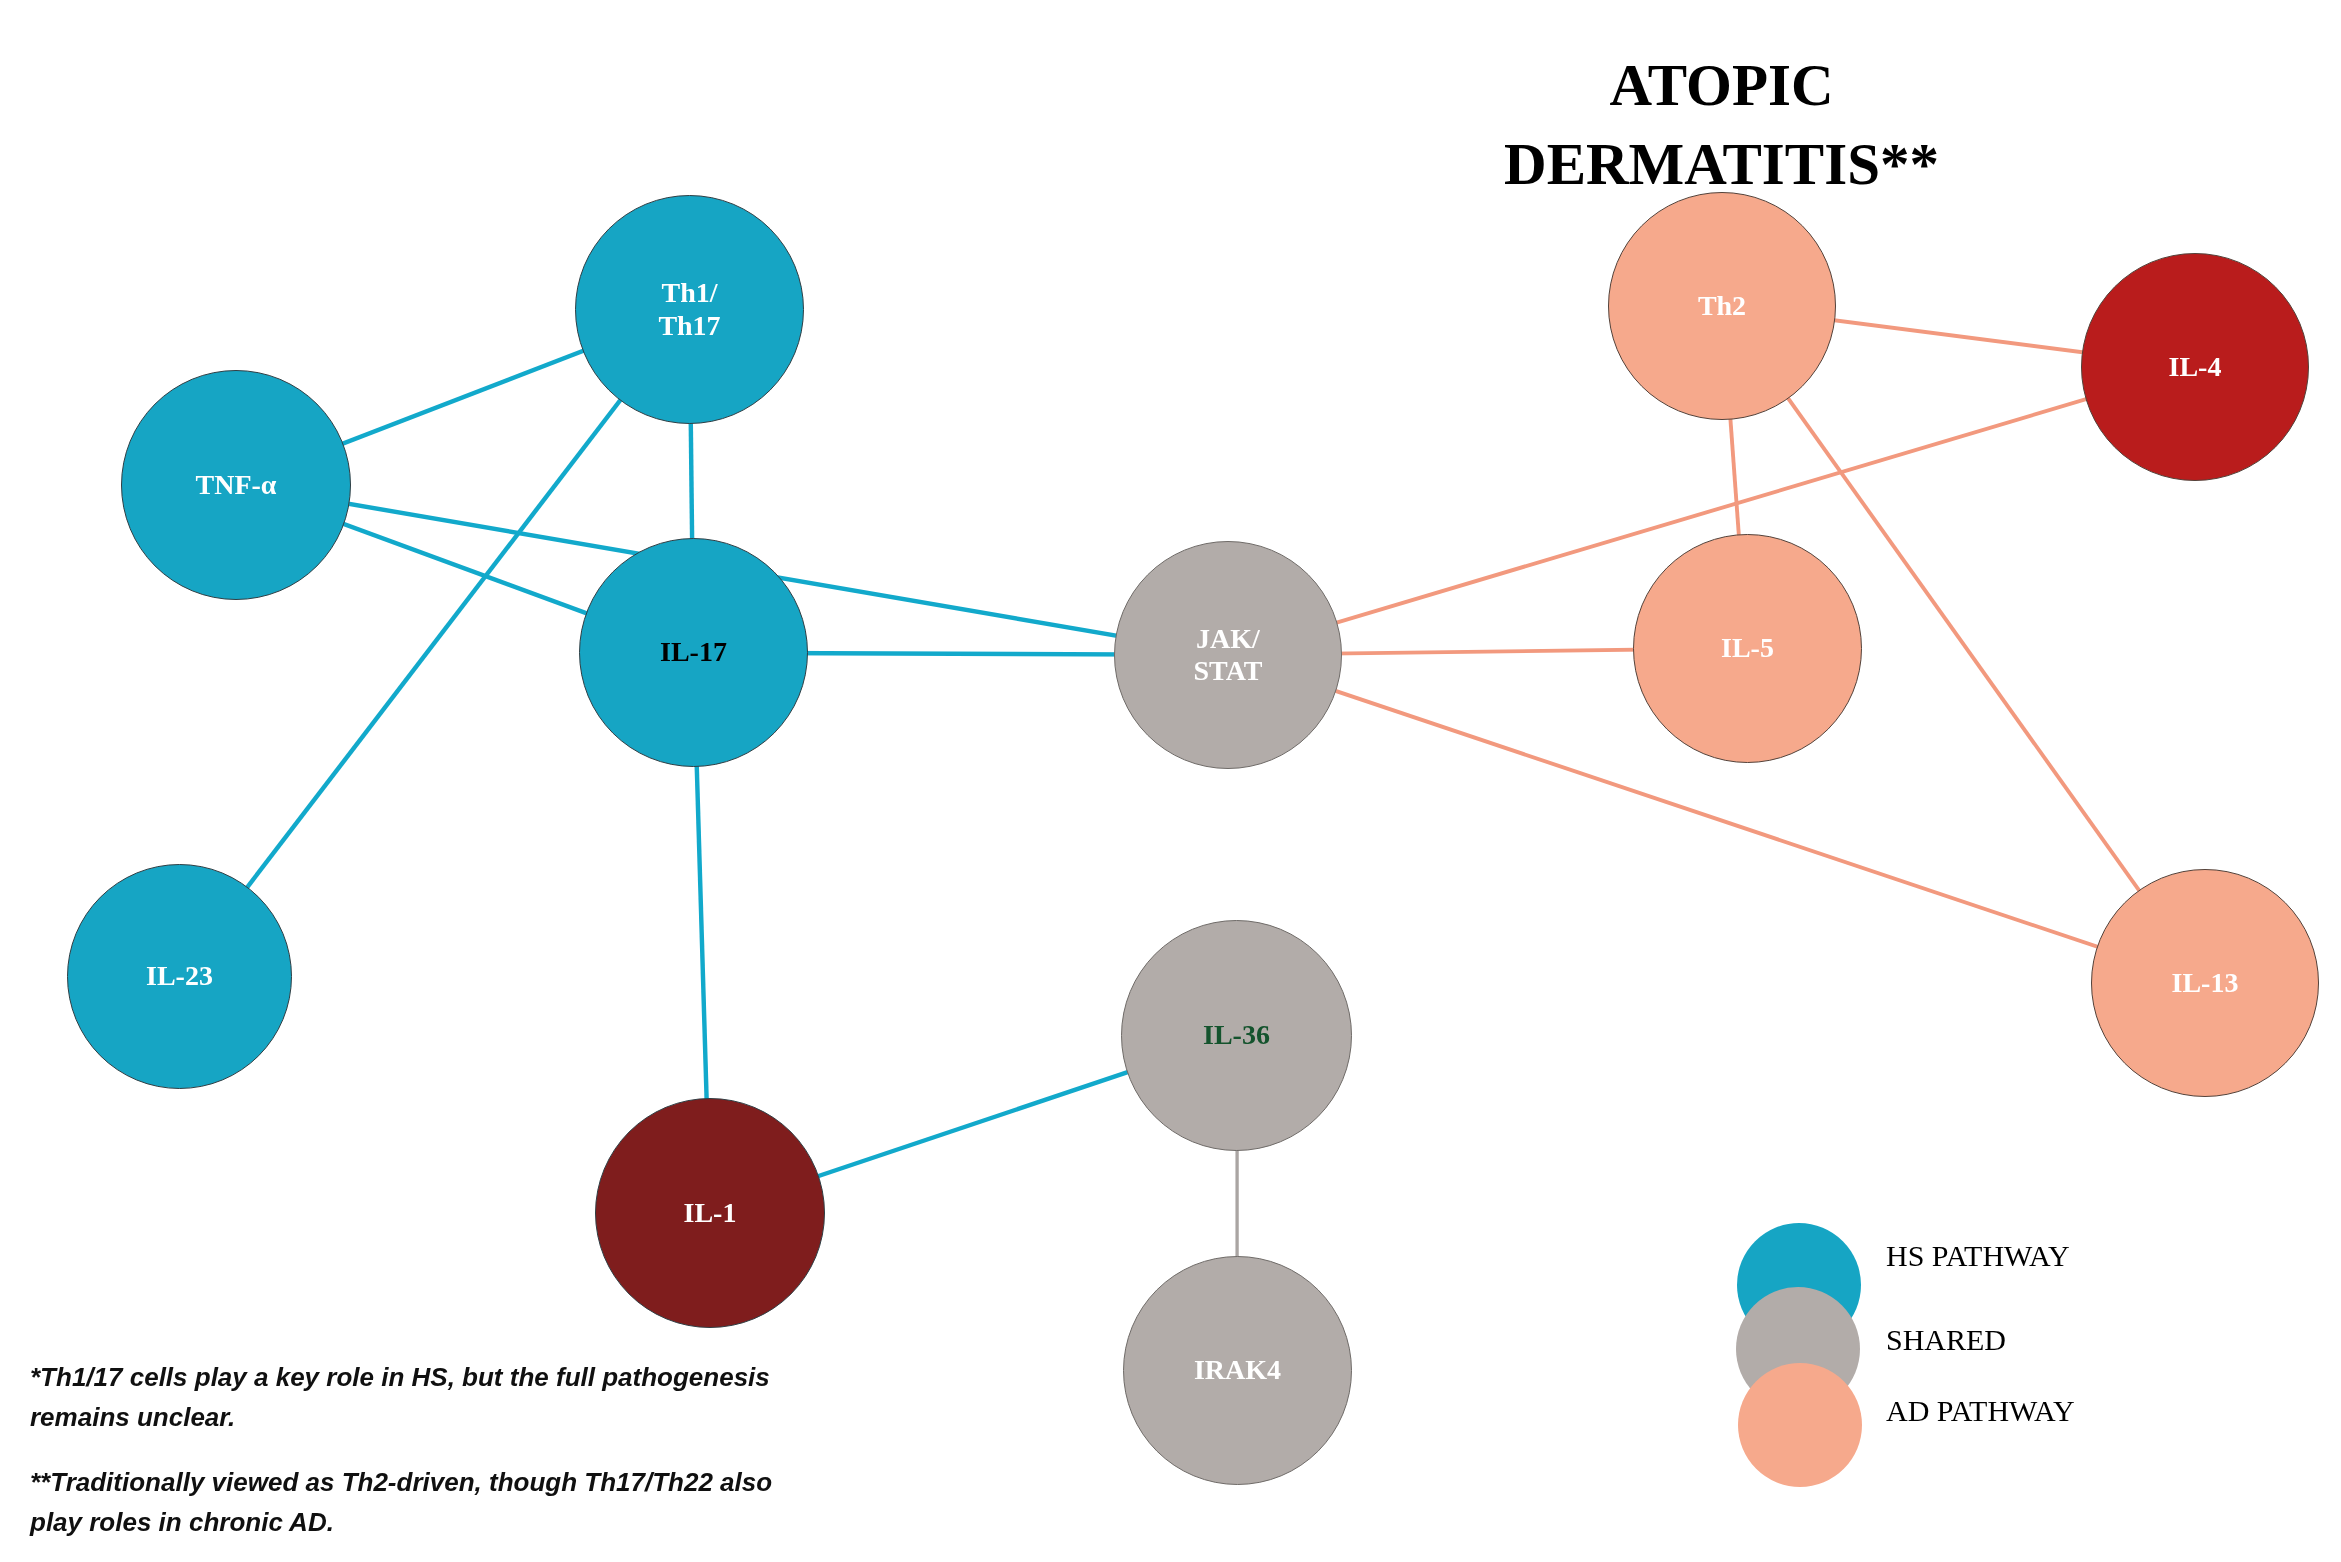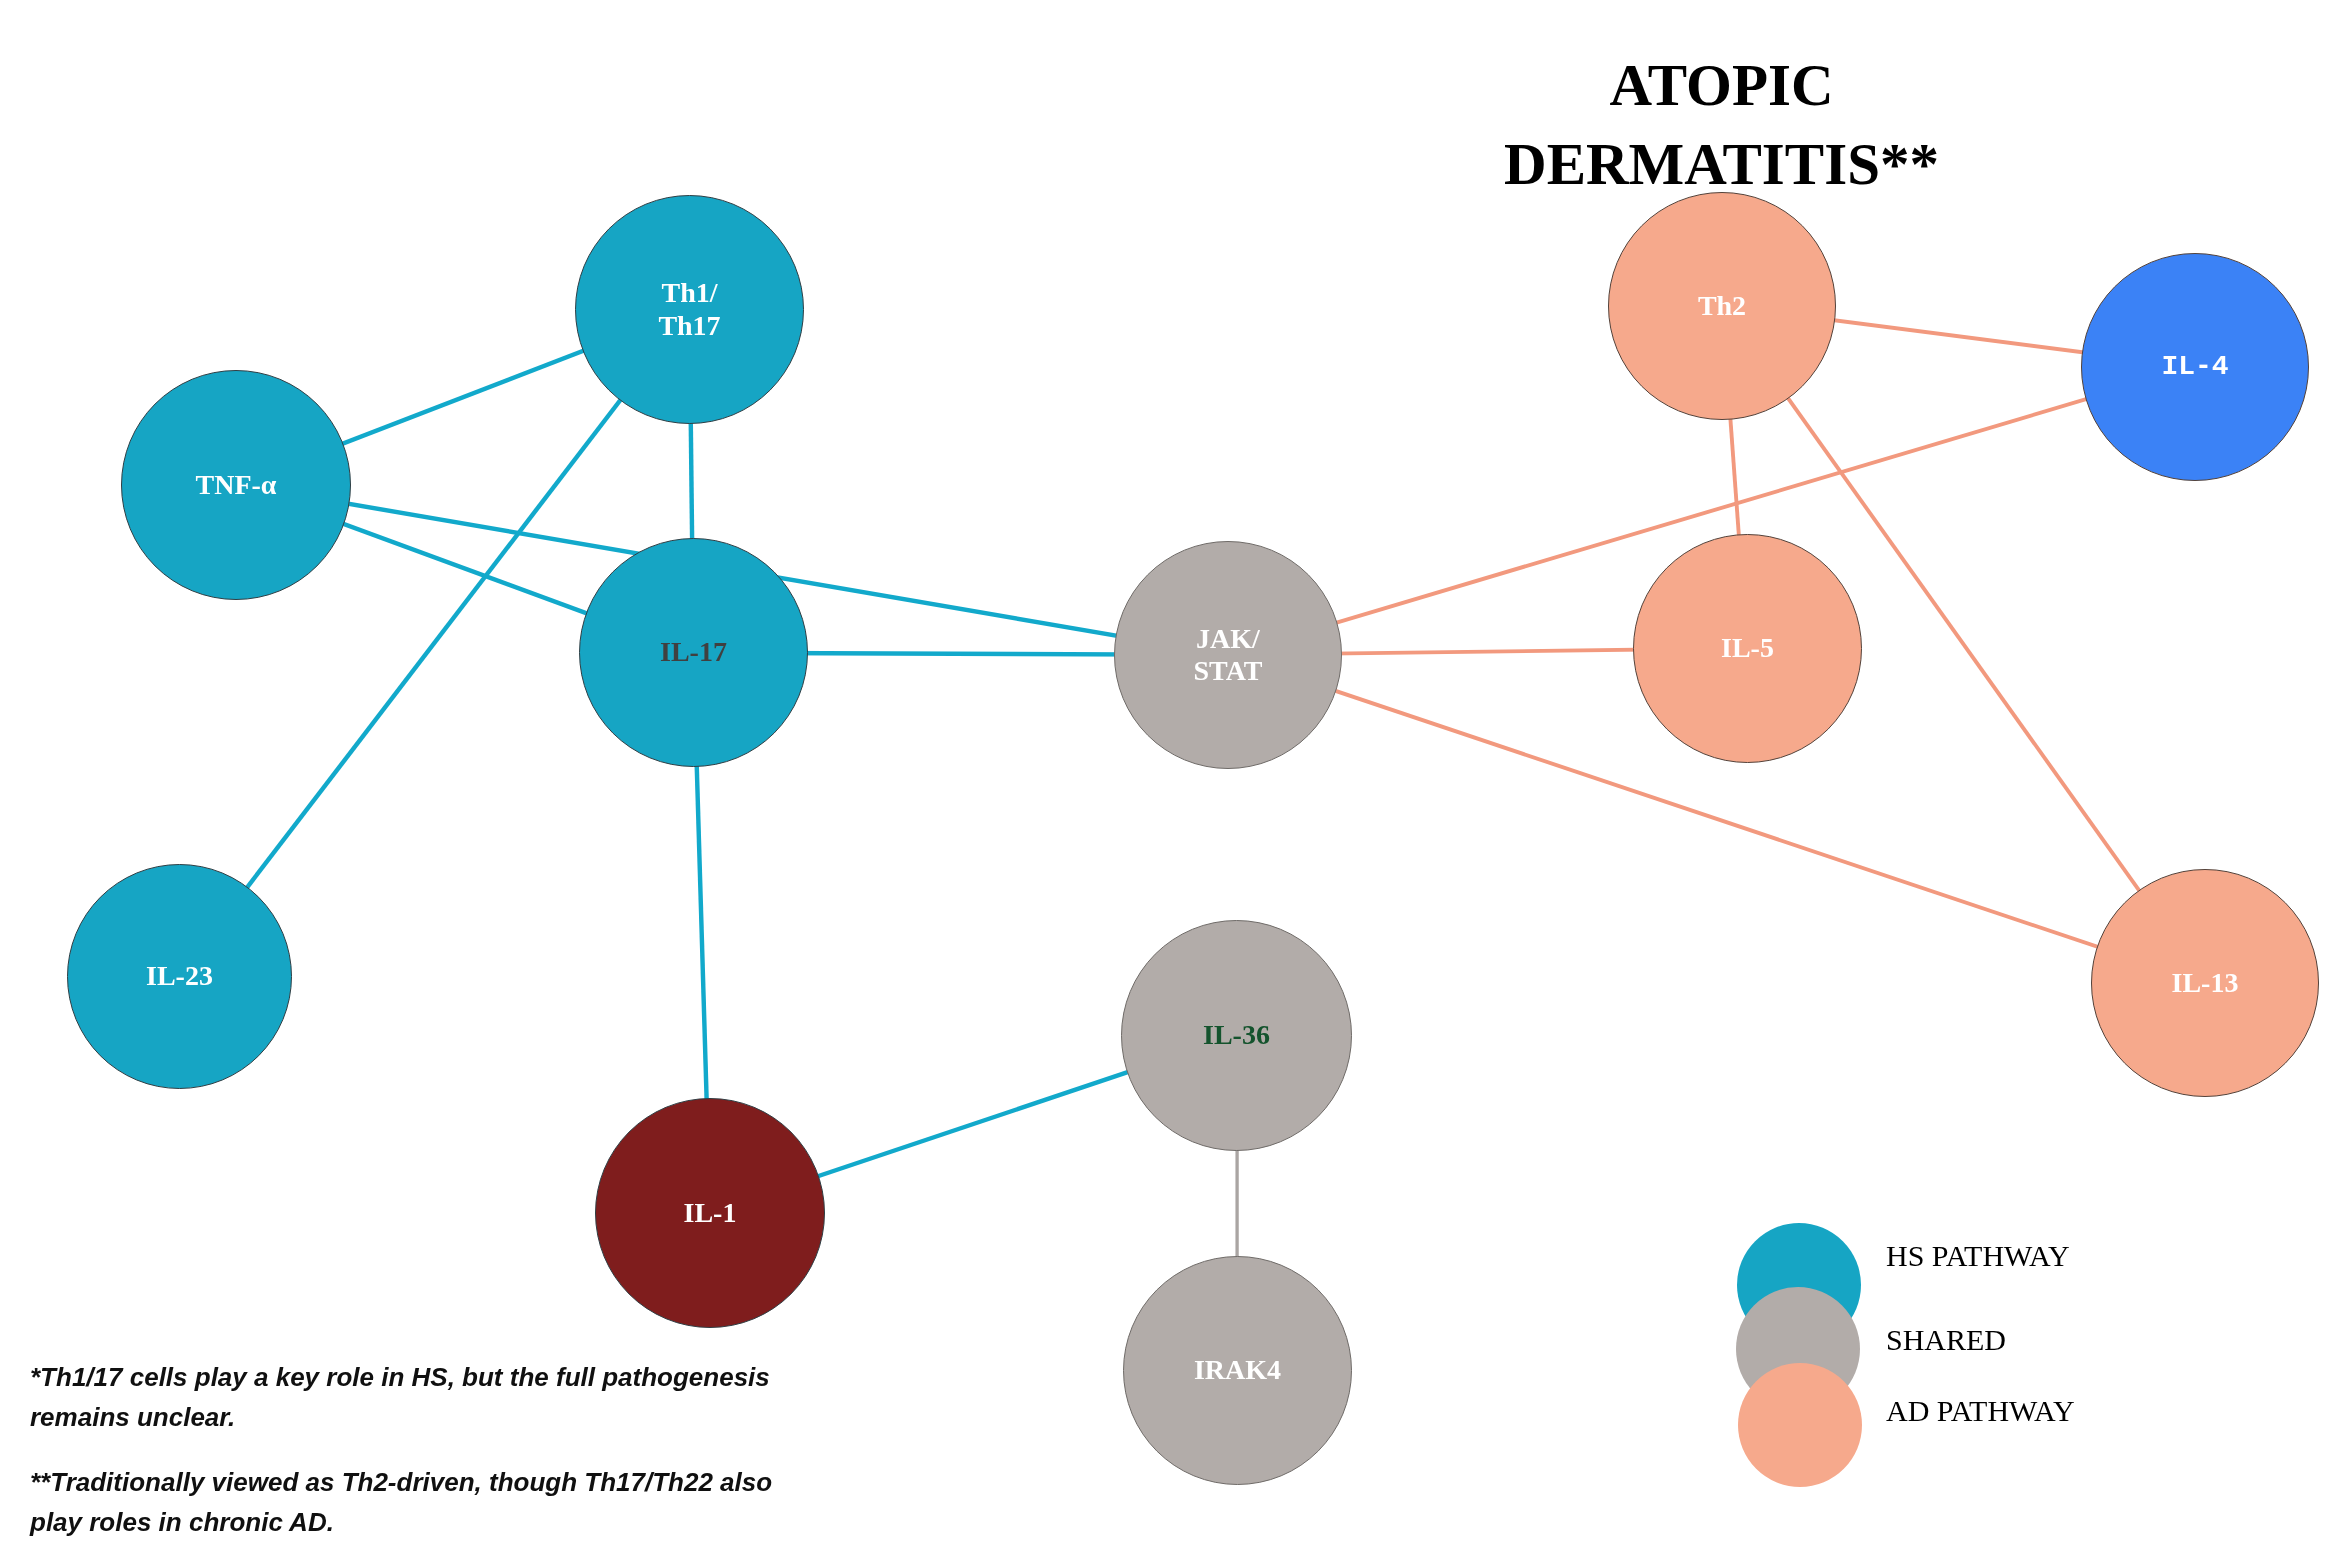--- a/index.html
+++ b/index.html
@@ -101,29 +101,29 @@
     </svg>
 
 
   <div class="title" id="title-right">ATOPIC
 DERMATITIS**</div>
 
   <div id="node-layer">
       <div class="node" style="left: 575px; top: 195px; width: 229px; height: 229px; background: rgb(22, 165, 196); border-color: rgb(47, 62, 68); color: rgb(255, 255, 255);"><span>Th1/
 Th17</span></div>
       <div class="node" style="left: 121px; top: 370px; width: 230px; height: 230px; background: rgb(22, 165, 196); border-color: rgb(47, 62, 68); color: rgb(255, 255, 255);"><span>TNF-α</span></div>
-      <div class="node" style="left: 579px; top: 538px; width: 229px; height: 229px; background: rgb(22, 165, 196); border-color: rgb(47, 62, 68); color: #404040;"><span>IL-17</span></div>
+      <div class="node" style="left: 579px; top: 538px; width: 229px; height: 229px; background: rgb(22, 165, 196); border-color: rgb(47, 62, 68); color: #000000;"><span>IL-17</span></div>
       <div class="node" style="left: 67px; top: 864px; width: 225px; height: 225px; background: rgb(22, 165, 196); border-color: rgb(47, 62, 68); color: rgb(255, 255, 255);"><span>IL-23</span></div>
       <div class="node" style="left: 595px; top: 1098px; width: 230px; height: 230px; background: #7f1d1d; border-color: rgb(47, 62, 68); color: rgb(255, 255, 255);"><span>IL-1</span></div>
       <div class="node" style="left: 1114px; top: 541px; width: 228px; height: 228px; background: rgb(178, 172, 169); border-color: rgb(111, 107, 104); color: rgb(255, 255, 255);"><span>JAK/
 STAT</span></div>
       <div class="node" style="left: 1121px; top: 920px; width: 231px; height: 231px; background: rgb(178, 172, 169); border-color: rgb(111, 107, 104); color: #14532d;"><span>IL-36</span></div>
       <div class="node" style="left: 1123px; top: 1256px; width: 229px; height: 229px; background: rgb(178, 172, 169); border-color: rgb(111, 107, 104); color: rgb(255, 255, 255);"><span>IRAK4</span></div>
       <div class="node" style="left: 1608px; top: 192px; width: 228px; height: 228px; background: rgb(246, 169, 140); border-color: rgb(83, 66, 58); color: rgb(255, 255, 255);"><span>Th2</span></div>
-      <div class="node" style="left: 2081px; top: 253px; width: 228px; height: 228px; background: #3b82f6; border-color: rgb(83, 66, 58); color: rgb(255, 255, 255); font-family: Liberation Mono, monospace;"><span>IL-4</span></div>
+      <div class="node" style="left: 2081px; top: 253px; width: 228px; height: 228px; background: #b91c1c; border-color: rgb(83, 66, 58); color: rgb(255, 255, 255);"><span>IL-4</span></div>
       <div class="node" style="left: 1633px; top: 534px; width: 229px; height: 229px; background: rgb(246, 169, 140); border-color: rgb(83, 66, 58); color: rgb(255, 255, 255);"><span>IL-5</span></div>
       <div class="node" style="left: 2091px; top: 869px; width: 228px; height: 228px; background: rgb(246, 169, 140); border-color: rgb(83, 66, 58); color: rgb(255, 255, 255);"><span>IL-13</span></div>
     </div>
 
   <div>
     <div class="legend-swatch" style="left: 1737px; top: 1223px; background: rgb(22, 165, 196);"></div>
     <div class="legend-swatch" style="left: 1736px; top: 1287px; background: rgb(178, 172, 169);"></div>
     <div class="legend-swatch" style="left: 1738px; top: 1363px; background: rgb(246, 169, 140);"></div>
     <div class="legend-label" style="top: 1239px;">HS PATHWAY</div>
     <div class="legend-label" style="top: 1323px;">SHARED</div>

